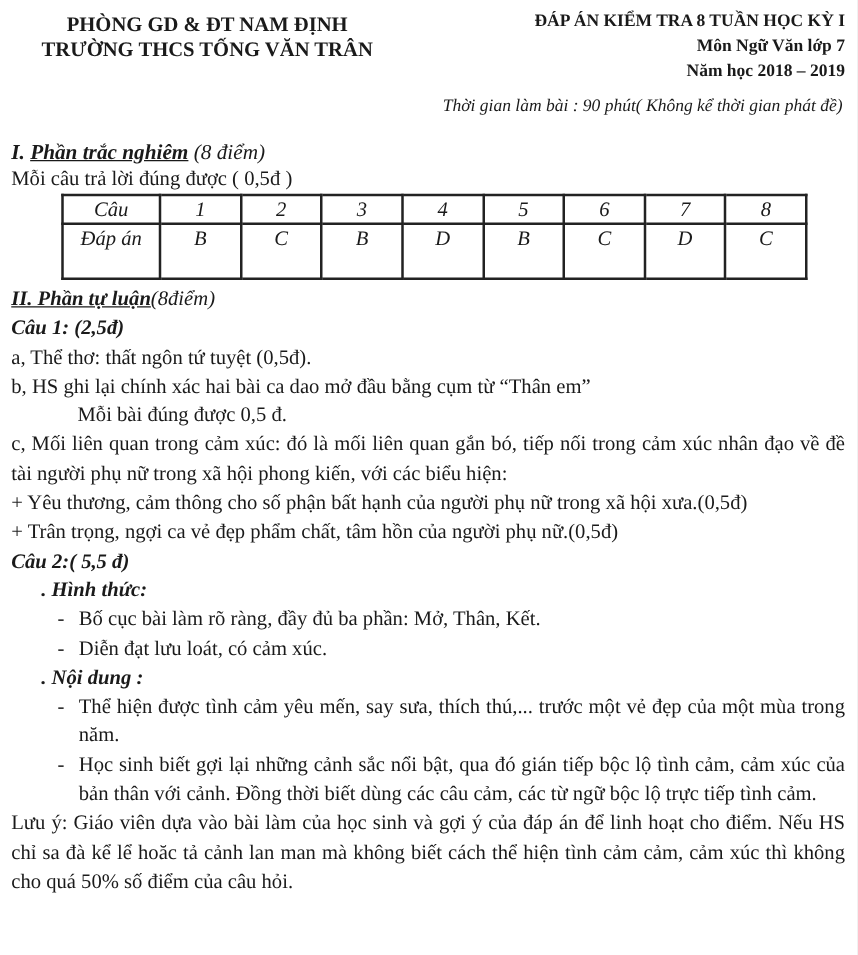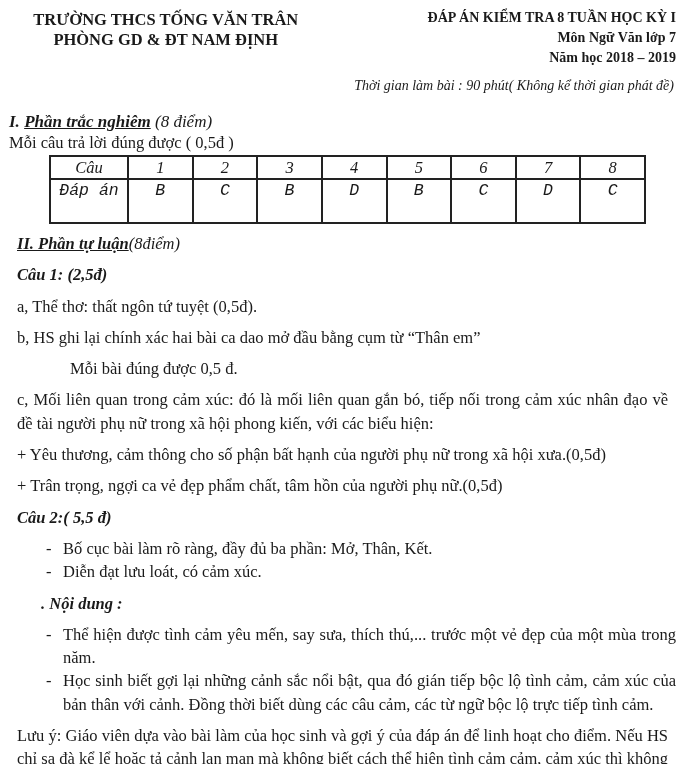--- a/index.html
+++ b/index.html
@@ -25,41 +25,41 @@
   
   .bi { font-weight: bold; font-style: italic; }
   .it { font-style: italic; }
   .u  { text-decoration: underline; }
   .sec1-title { margin-top: 14px; line-height: 22px; font-size: 17px; }
   .sec1-sub   { line-height: 20px; }
   
   table.answers { border-collapse: collapse; margin-left: 40px; width: 597px; table-layout: fixed; margin-top: 2px; border-radius: 14px; }
   table.answers td { border: 2px solid #222222; text-align: center; font-style: italic; padding: 0; font-size: 16.5px; }
   tr.q-row td { height: 21px; line-height: 21px; }
-  tr.a-row td { height: 44px; line-height: 22px; vertical-align: top; font-family: Liberation Mono, monospace; }
+  tr.a-row td { height: 44px; line-height: 22px; vertical-align: top; }
   
   .sec2 { margin-top: 3px; }
-  .sec2 p, .sec2 .line { margin: 8px; }
+  .sec2 p, .sec2 .line { margin: 0; }
   .heading-line { font-weight: bold; font-style: italic; }
   .note-indent { padding-left: 53px; }
   .sub-label { padding-left: 24px; font-weight: bold; font-style: italic; }
   .bullet { display: flex; padding-left: 37px; }
   .bullet .dash { width: 17px; flex: none; }
   .bullet .text { flex: 1; }
   .just { text-align: justify; }
 </style>
 </head>
 <body>
 
 <div class="page">
 
   <div class="header">
     <div class="header-left">
+      <div>PHÒNG GD &amp; ĐT NAM ĐỊNH</div>
       <div>TRƯỜNG THCS TỐNG VĂN TRÂN</div>
-      <div>PHÒNG GD &amp; ĐT NAM ĐỊNH</div>
     </div>
     <div class="header-right">
       <div>ĐÁP ÁN KIỂM TRA 8 TUẦN HỌC KỲ I</div>
       <div>Môn Ngữ Văn lớp 7</div>
       <div>Năm học 2018 – 2019</div>
     </div>
   </div>
 
   <div class="time-note">Thời gian làm bài : 90 phút( Không kể thời gian phát đề)</div>
 
@@ -116,20 +116,21 @@
     <div class="line heading-line">Câu 1: (2,5đ)</div>
     <p>a, Thể thơ: thất ngôn tứ tuyệt (0,5đ).</p>
     <p>b, HS ghi lại chính xác hai bài ca dao mở đầu bằng cụm từ “Thân em”</p>
     <p class="note-indent">Mỗi bài đúng được 0,5 đ.</p>
     <p class="just">c, Mối liên quan trong cảm xúc: đó là mối liên quan gắn bó, tiếp nối trong cảm xúc nhân đạo về đề tài người phụ nữ trong xã hội phong kiến, với các biểu hiện:</p>
     <p>+ Yêu thương, cảm thông cho số phận bất hạnh của người phụ nữ trong xã hội xưa.(0,5đ)</p>
     <p>+ Trân trọng, ngợi ca vẻ đẹp phẩm chất, tâm hồn của người phụ nữ.(0,5đ)</p>
 
     <div class="line heading-line">Câu 2:( 5,5 đ)</div>
 
+    <div class="line sub-label">. Hình thức:</div>
     <div class="bullet">
       <span class="dash">-</span>
       <span class="text">Bố cục bài làm rõ ràng, đầy đủ ba phần: Mở, Thân, Kết.</span>
     </div>
     <div class="bullet">
       <span class="dash">-</span>
       <span class="text">Diễn đạt lưu loát, có cảm xúc.</span>
     </div>
 
     <div class="line sub-label">. Nội dung :</div>

